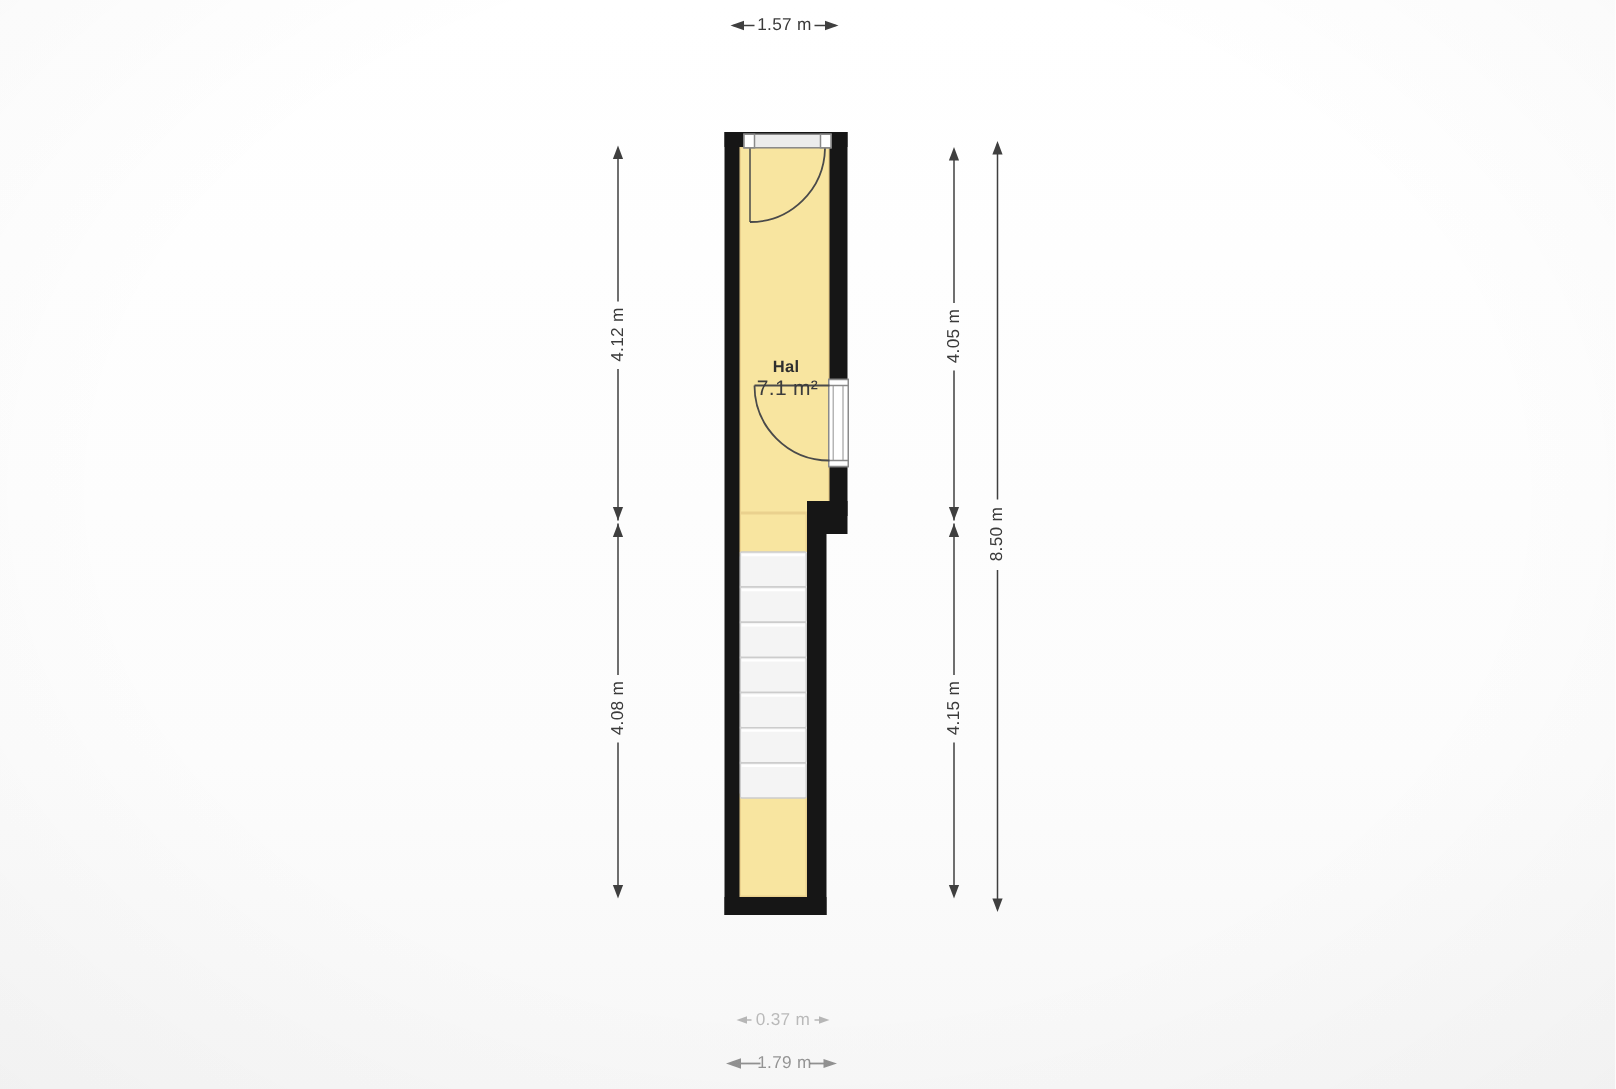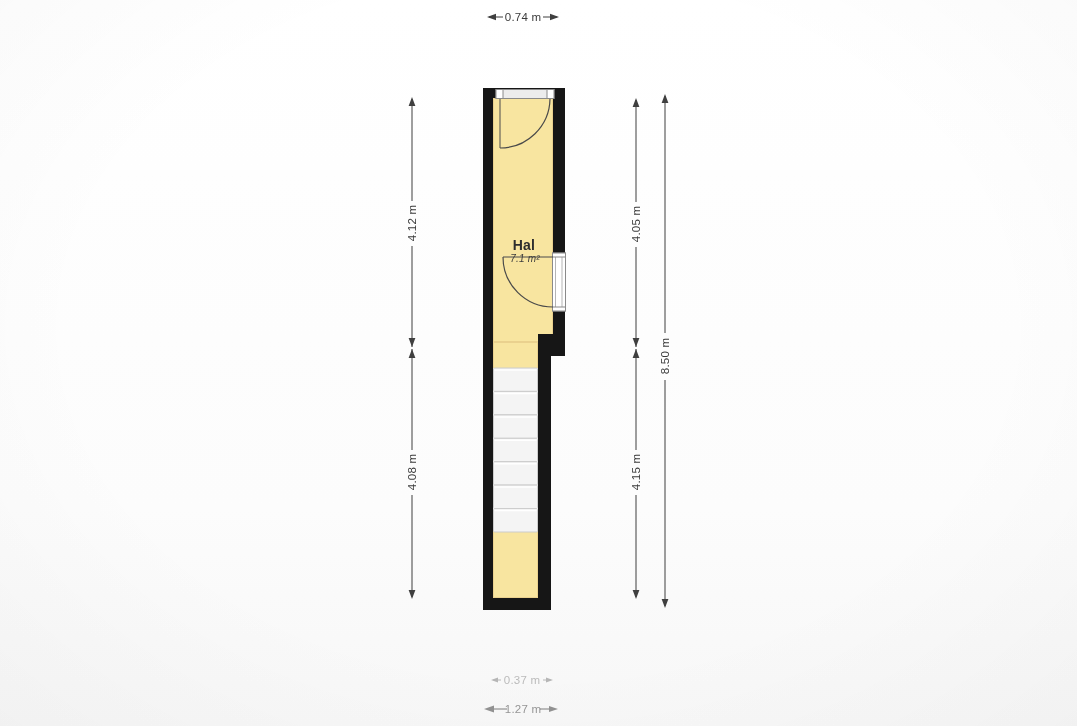--- a/index.html
+++ b/index.html
@@ -32,22 +32,22 @@
   .lbl {
     position: absolute;
     transform: translate(-50%, -50%);
     font-size: 11.5px;
     color: var(--dimension_text, #3a3a3a);
     white-space: nowrap;
     letter-spacing: 0.2px;
     z-index: 3;
   }
   .lbl.vert { transform: translate(-50%, -50%) rotate(-90deg); }
-  .lbl.room-name { font-weight: bold; font-size: 14px; color: #2e2e2e; }
-  .lbl.room-area { font-size: 10px; color: #3c3c3c; font-style: italic; }
+  .lbl.room-name { font-weight: bold; font-size: 11px; color: #2e2e2e; }
+  .lbl.room-area { font-size: 14px; color: #3c3c3c; }
   .lbl.faded-1 { opacity: 0.38; color: #555; }
   .lbl.faded-2 { opacity: 0.55; color: #444; }
 </style>
 </head>
 <body>
 
 <div class="canvas">
 
   <svg class="plan" width="1077" height="726" viewBox="0 0 1077 726">
 
@@ -149,33 +149,33 @@
       <polygon points="553,680 546,677.5 546,682.5" stroke="none"></polygon>
     </g>
     <g style="stroke:var(--dimension_line);fill:var(--dimension_line)" stroke-width="1.2" opacity="0.55">
       <line x1="487" y1="709" x2="507" y2="709"></line>
       <line x1="540" y1="709" x2="553" y2="709"></line>
       <polygon points="484,709 494,705.5 494,712.5" stroke="none"></polygon>
       <polygon points="558,709 549,706 549,712" stroke="none"></polygon>
     </g>
   </svg>
 
-  <div class="lbl" style="left:523px; top:17px;">0.74 m</div>
+  <div class="lbl" style="left:523px; top:17px;">1.57 m</div>
 
   <div class="lbl vert" style="left:412px; top:223px;">4.12 m</div>
 
   <div class="lbl vert" style="left:412px; top:472px;">4.08 m</div>
 
   <div class="lbl vert" style="left:636px; top:224px;">4.05 m</div>
 
   <div class="lbl vert" style="left:636px; top:472px;">4.15 m</div>
 
   <div class="lbl vert" style="left:665px; top:356px;">8.50 m</div>
 
   <div class="lbl room-name" style="left:524px; top:245px;">Hal</div>
 
   <div class="lbl room-area" style="left:525px; top:258px;">7.1 m²</div>
 
   <div class="lbl faded-1" style="left:522px; top:680px;">0.37 m</div>
 
-  <div class="lbl faded-2" style="left:523px; top:709px;">1.27 m</div>
+  <div class="lbl faded-2" style="left:523px; top:709px;">1.79 m</div>
 
 </div>
 
 </body></html>

